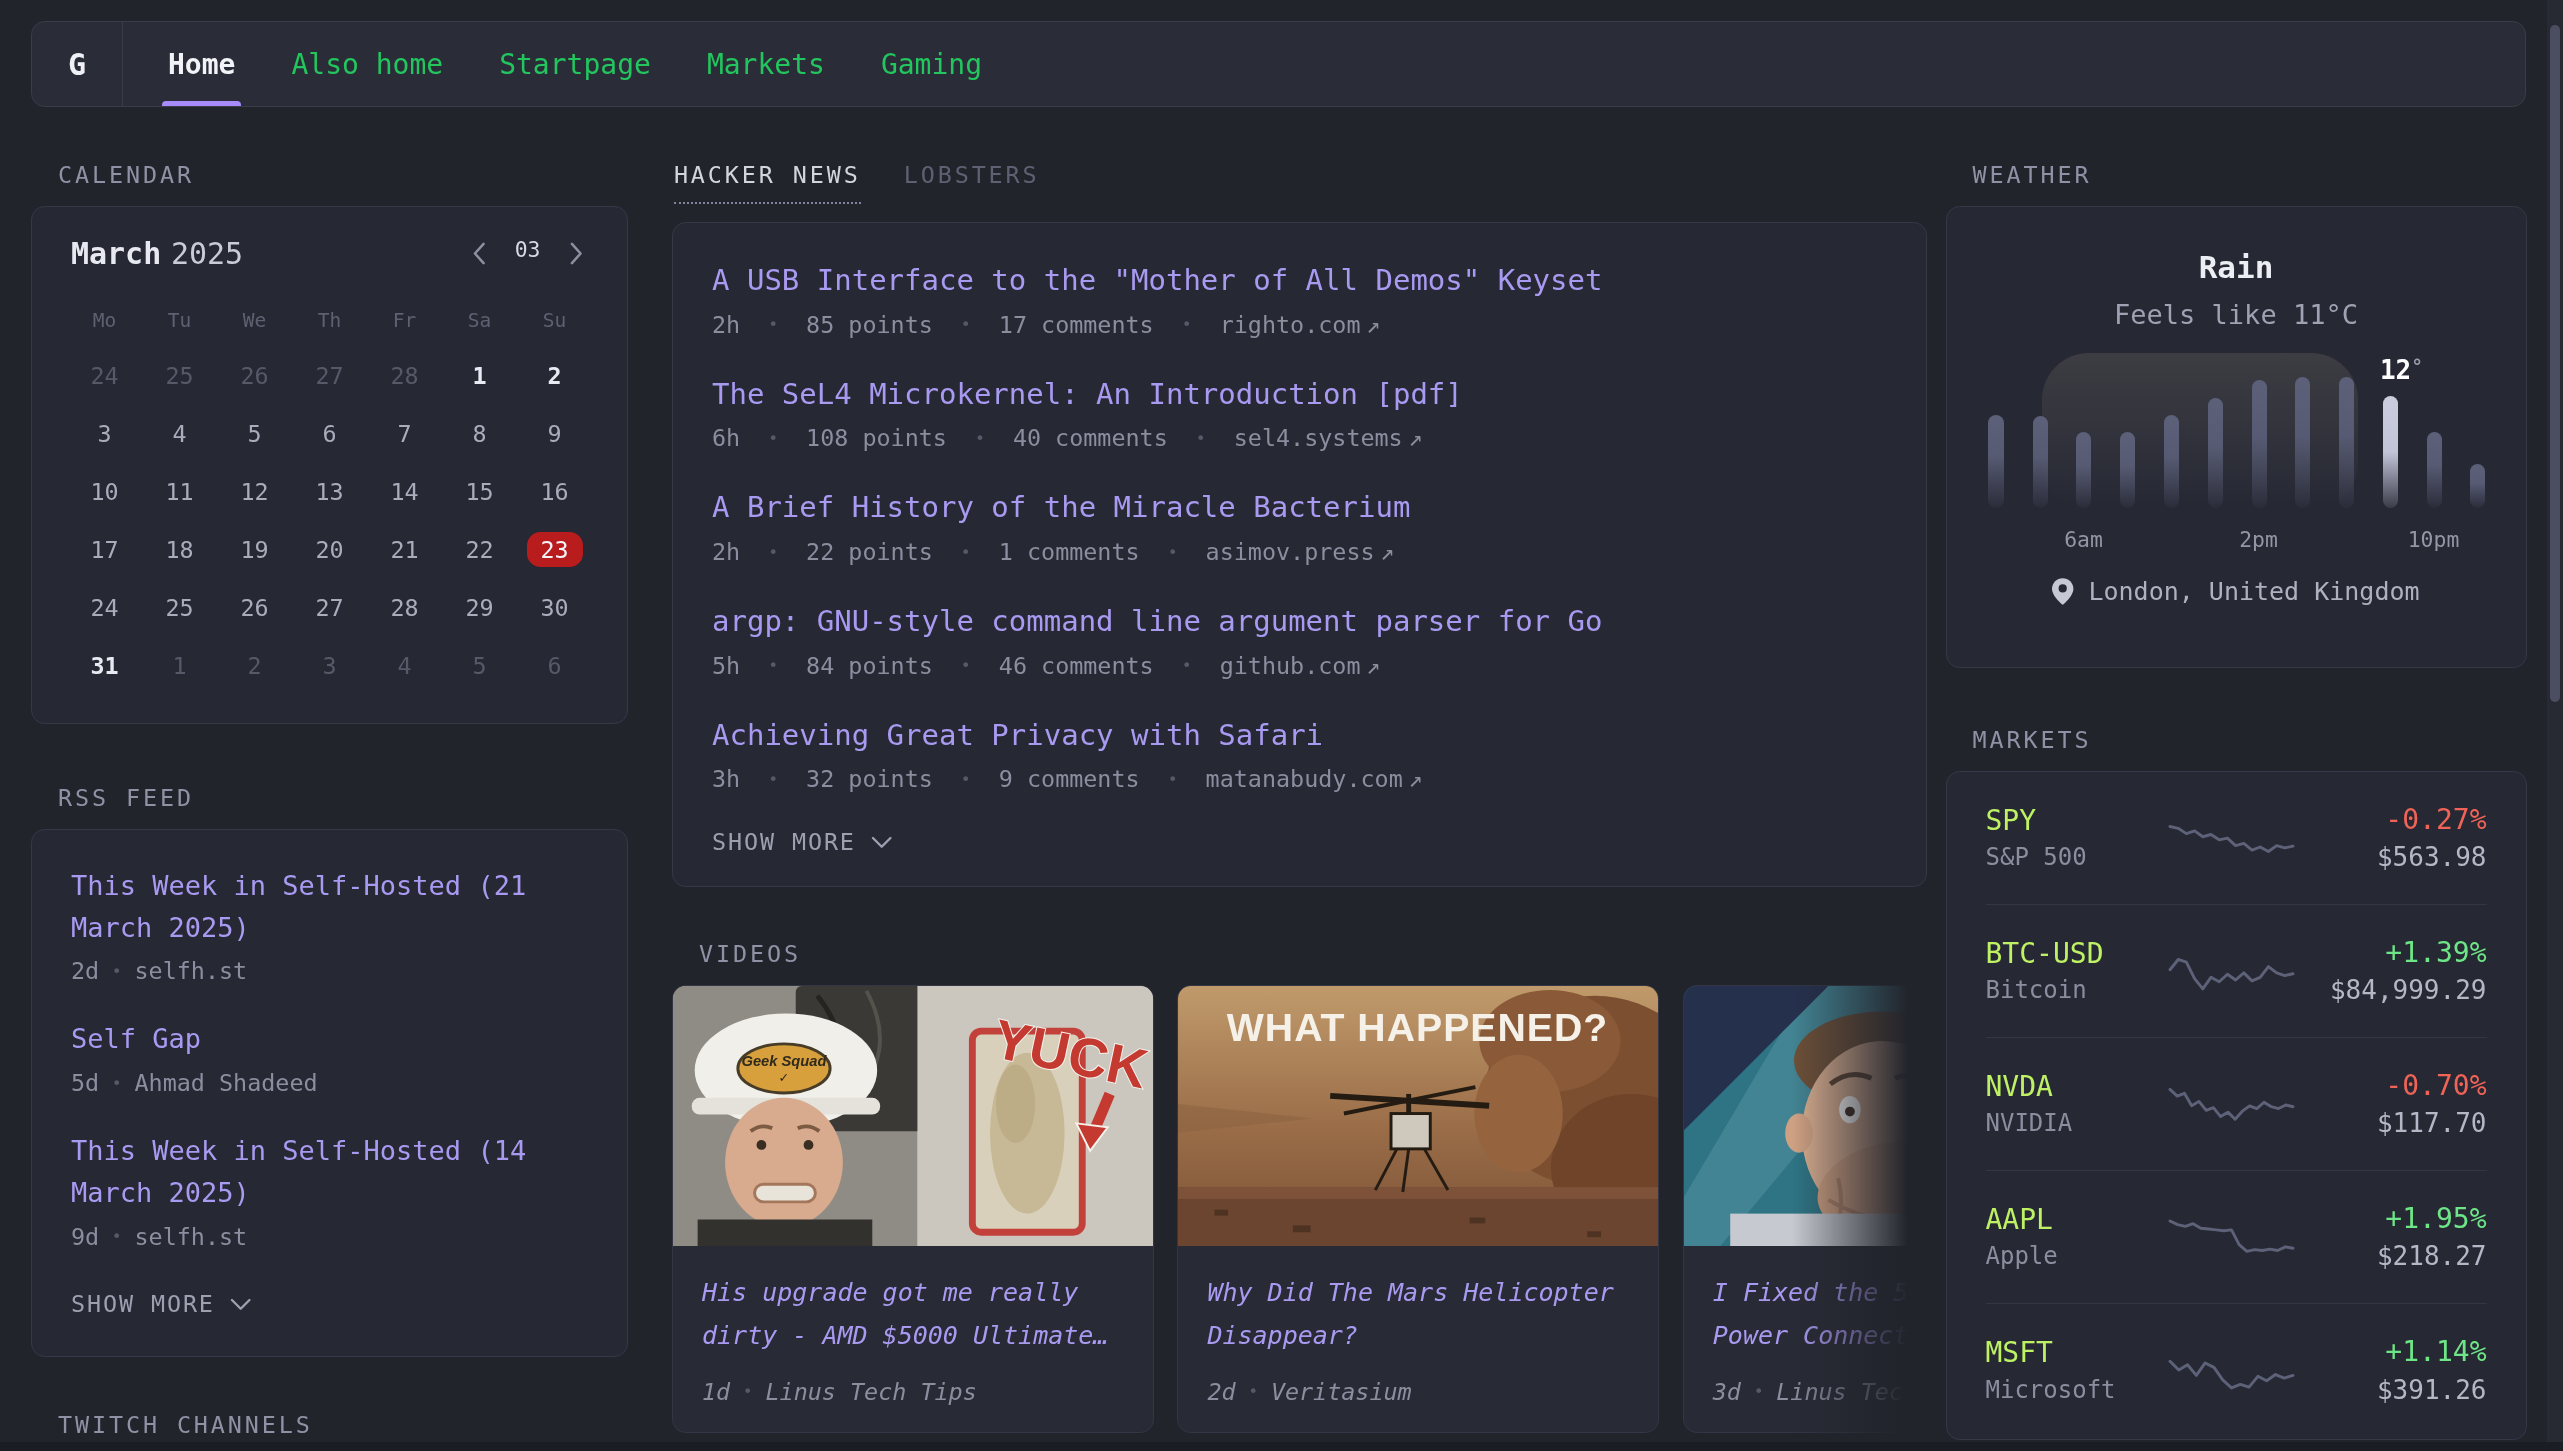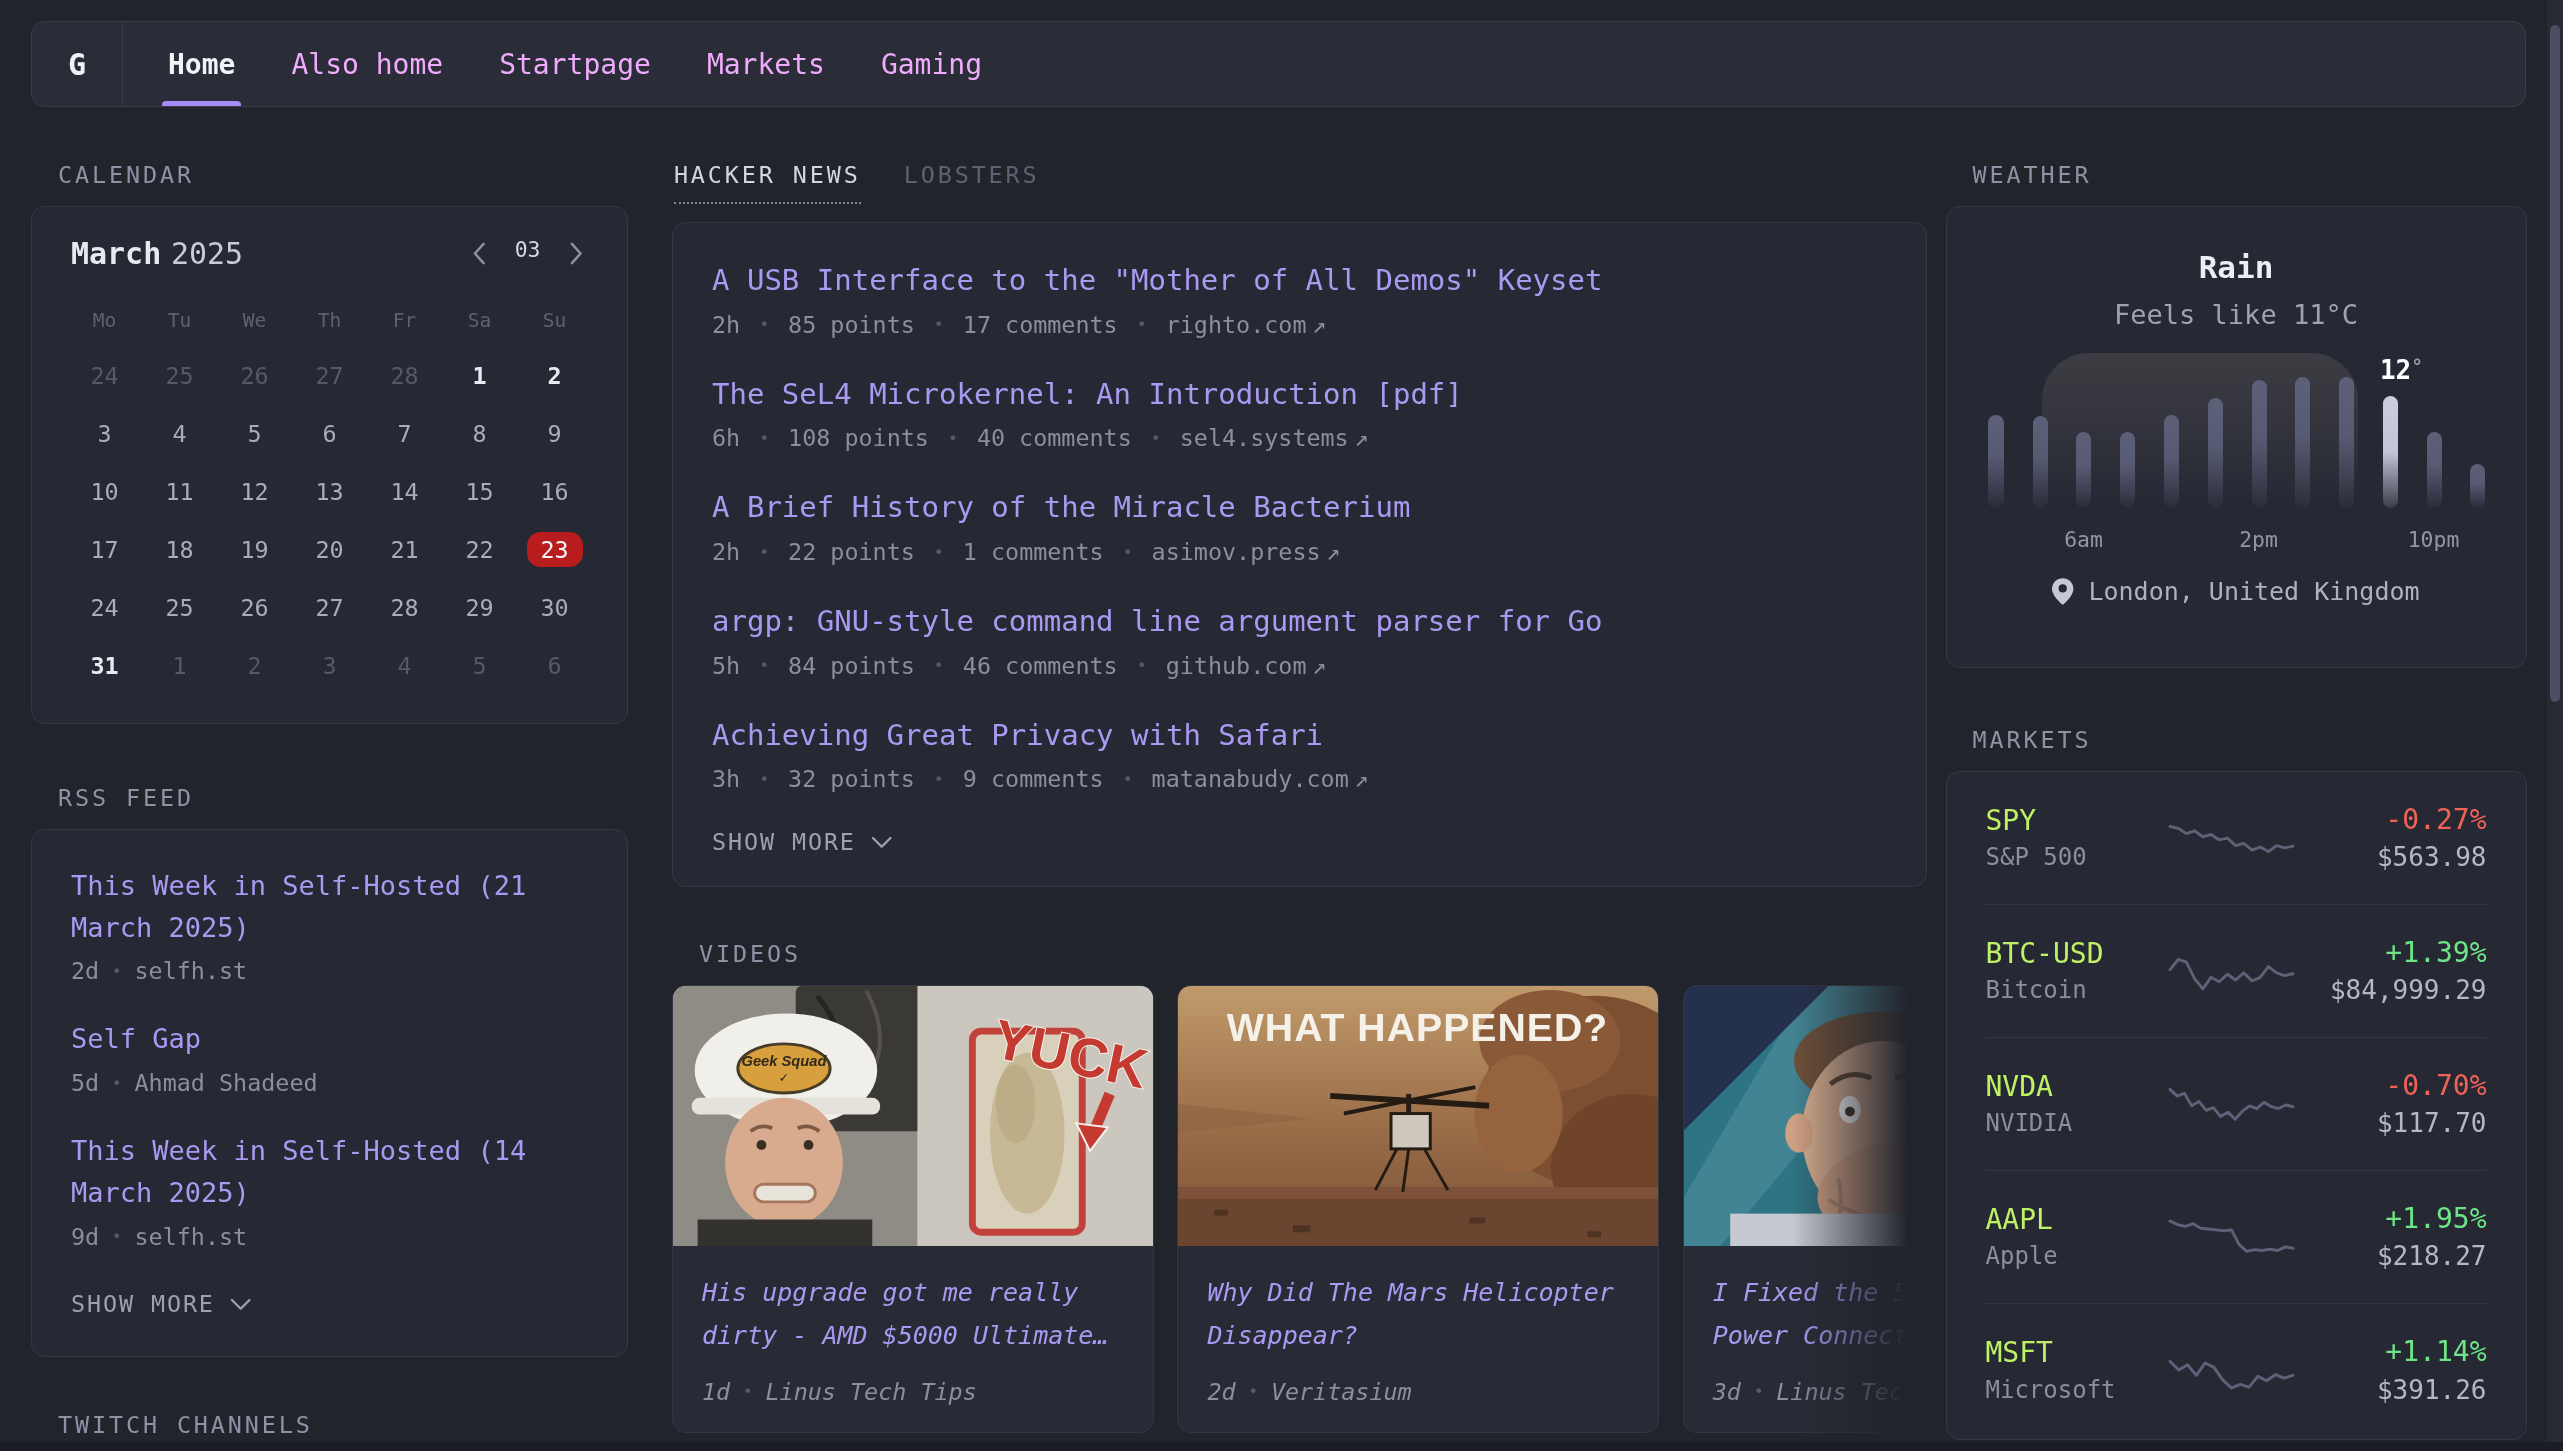--- a/index.html
+++ b/index.html
@@ -17,21 +17,21 @@
   .header {
     height:86px; background:#2a2c37; border:1px solid #3a3c49; border-radius:13.6px;
     display:flex; align-items:stretch;
   }
   .logo-cell {
     width:91px; border-right:1px solid #3a3c49; display:flex; align-items:center; justify-content:center;
     font-size:30px; font-weight:bold; color:#f0f1f6; cursor:pointer;
   }
   .tabs { display:flex; align-items:stretch; gap:56px; padding:0 45px; }
   .tab {
-    background:none; border:none; font:inherit; font-size:28px; color:#f0abfc;
+    background:none; border:none; font:inherit; font-size:28px; color:#22c55e;
     display:flex; align-items:center; position:relative; cursor:pointer; font-family:inherit;
   }
   .tab.active { color:#f2f3f7; font-weight:bold; }
   .tab-underline { position:absolute; left:-5.8px; right:-5.8px; bottom:0; height:5.8px; background:#a78bfa; border-radius:3.9px 3.9px 0 0; }
 
   
   .cols { display:flex; margin-top:54px; }
   .col-left  { width:597px; margin-right:44px; flex:0 0 auto; }
   .col-mid   { width:1255px; margin-right:18.5px; flex:0 0 auto; }
   .col-right { width:581px; flex:0 0 auto; }
@@ -77,21 +77,21 @@
     display:flex; align-items:center; gap:15.6px; color:#9da0b0; font-size:23.4px; letter-spacing:1.9px;
     margin-top:39px;
   }
 
   .mid-tabs { display:flex; gap:43px; margin-left:1.9px; height:45px; align-items:flex-start; }
   .mid-tab { background:none; border:none; font-family:inherit; cursor:pointer; font-size:23.4px; letter-spacing:2.9px; color:#5e6172; }
   .mid-tab.active { color:#d3d5de; border-bottom:2.9px dotted #82859a; padding-bottom:12.7px; }
   .news-card { padding:37px 39px 29px; margin-top:15.6px; height:665px; }
   .news-item { margin-bottom:35px; }
   .news-title { color:#a99af1; font-size:29px; line-height:41px; text-decoration:none; display:block; white-space:nowrap; cursor:pointer; }
-  .news-meta { margin-top:9.7px; font-size:23.4px; color:#8b8e9f; display:flex; align-items:center; gap:19px; }
+  .news-meta { margin-top:9.7px; font-size:23.4px; color:#8b8e9f; display:flex; align-items:center; gap:28px; }
   .news-card .show-more { margin-top:33px; }
 
   
   .videos-h { margin-top:53px; }
   .video-row { position:relative; display:flex; gap:23.4px; overflow:hidden; margin-bottom:0; height:448px; }
   .video-card { flex:0 0 482px; width:482px; background:#282a35; border:1px solid #343646; border-radius:13.6px; overflow:hidden; cursor:pointer; }
   .thumb { height:260px; background:#1d1f27; }
   .thumb svg { display:block; width:100%; height:100%; }
   .video-body { padding:25px 29px 29px;font-style:italic; }
   .video-title-line { color:#a99af1; font-size:25px; line-height:43px; white-space:nowrap; overflow:hidden; }

